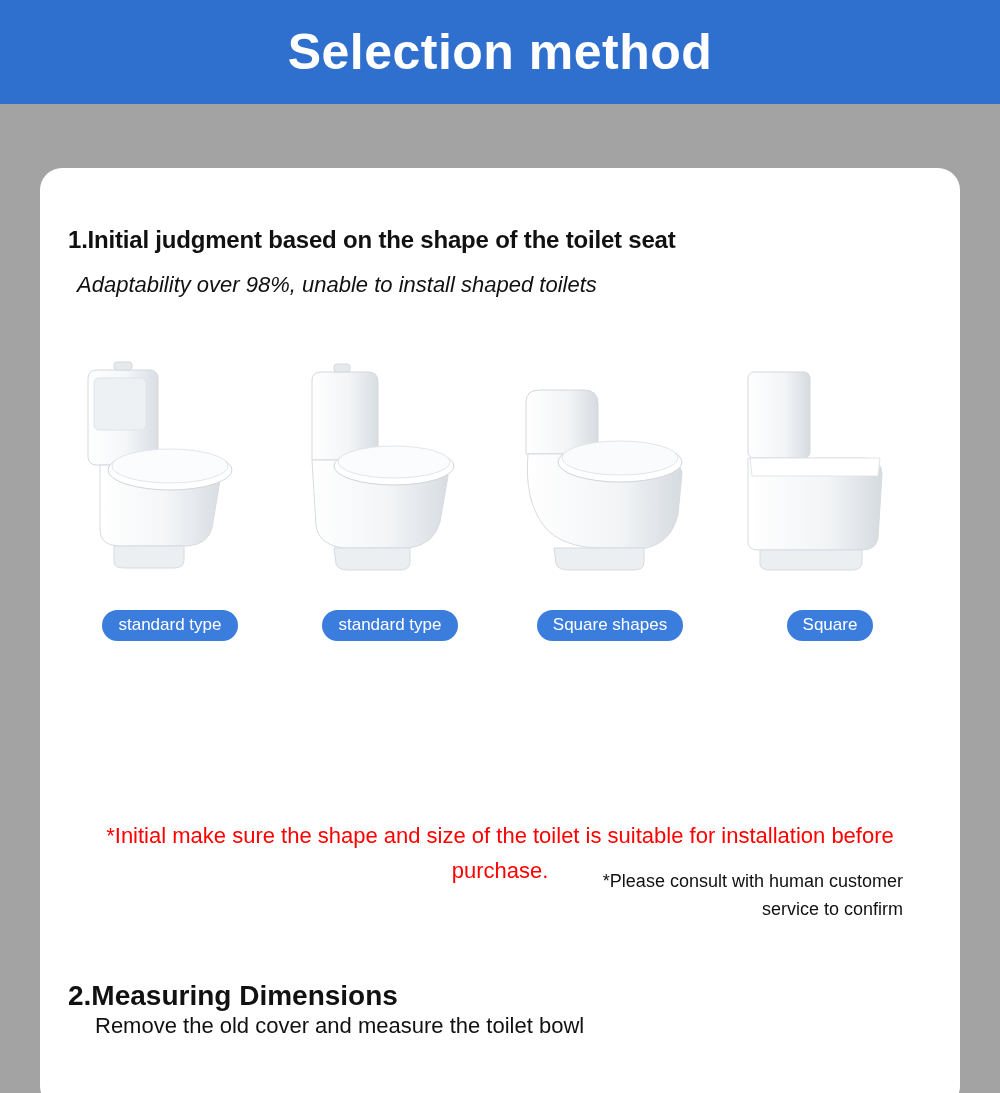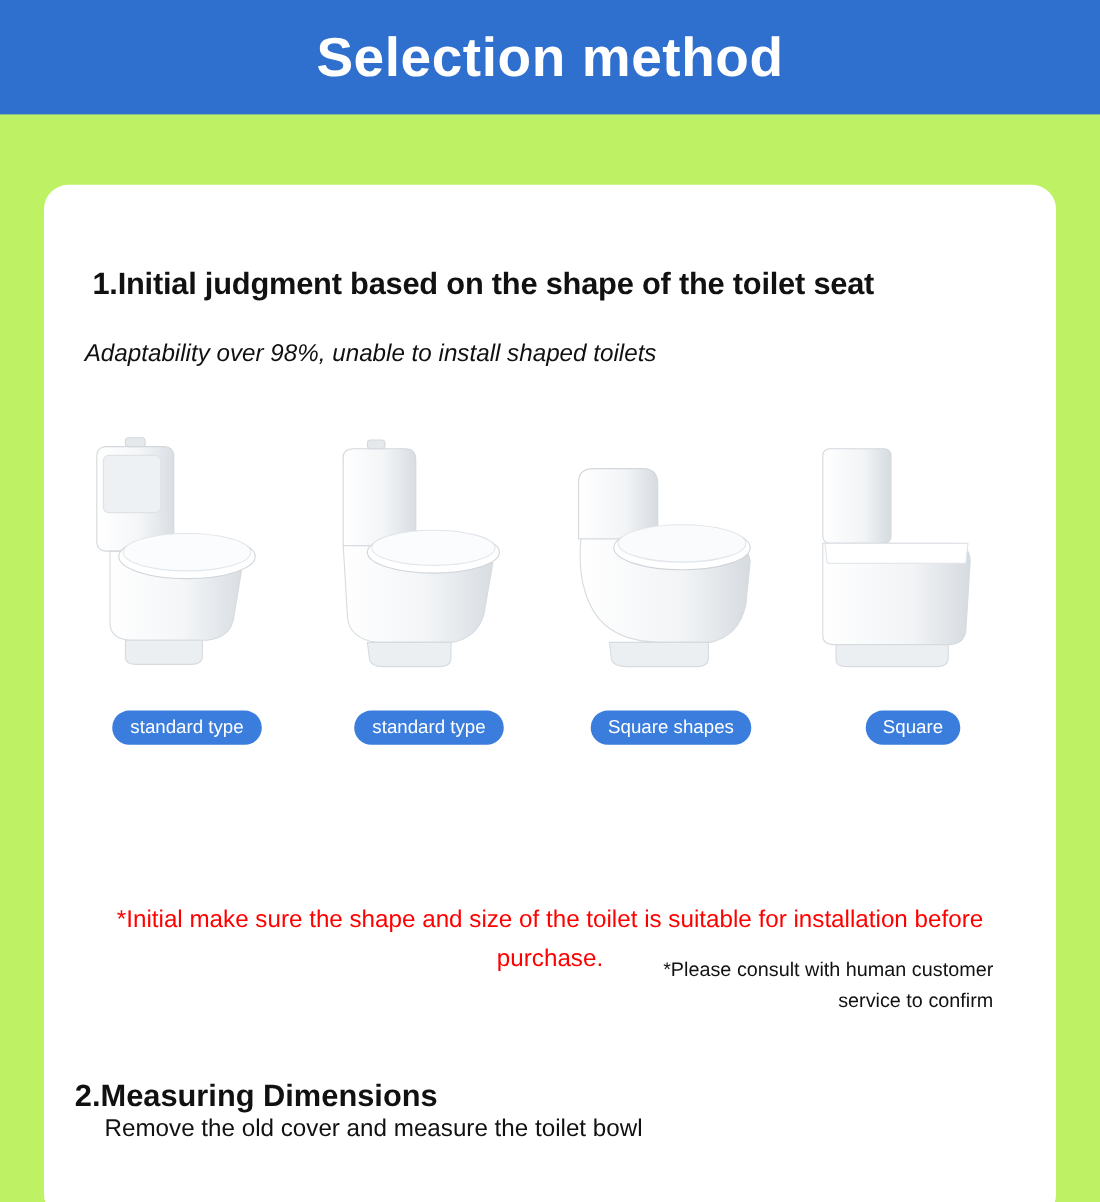--- a/index.html
+++ b/index.html
@@ -8,21 +8,21 @@
     padding: 0;
     width: 1000px;
     height: 1093px;
     background: #dce9f7;
     font-family: "Liberation Sans", sans-serif;
   }
   .page {
     position: relative;
     width: 1000px;
     height: 1093px;
-    background: #bef264;
+    background: #a3a3a3;
     overflow: hidden;
   }
   
   .banner {
     width: 1000px;
     height: 104px;
     background: #2f6fce;
     display: flex;
     align-items: center;
     justify-content: center;
@@ -38,24 +38,24 @@
   .card {
     position: absolute;
     left: 40px;
     top: 168px;
     width: 920px;
     height: 940px;
     background: #ffffff;
     border-radius: 22px;
   }
   .sec-title {
-    font-size: 28px;
+    font-size: 24px;
     font-weight: bold;
     color: #111;
-    margin: 16px;
+    margin: 0;
     padding: 58px 0 0 28px;
     letter-spacing: -0.2px;
   }
   .sec-sub {
     font-size: 22px;
     color: #111;
     margin: 0;
     padding: 18px 0 0 37px;
     font-style: italic;
   }

